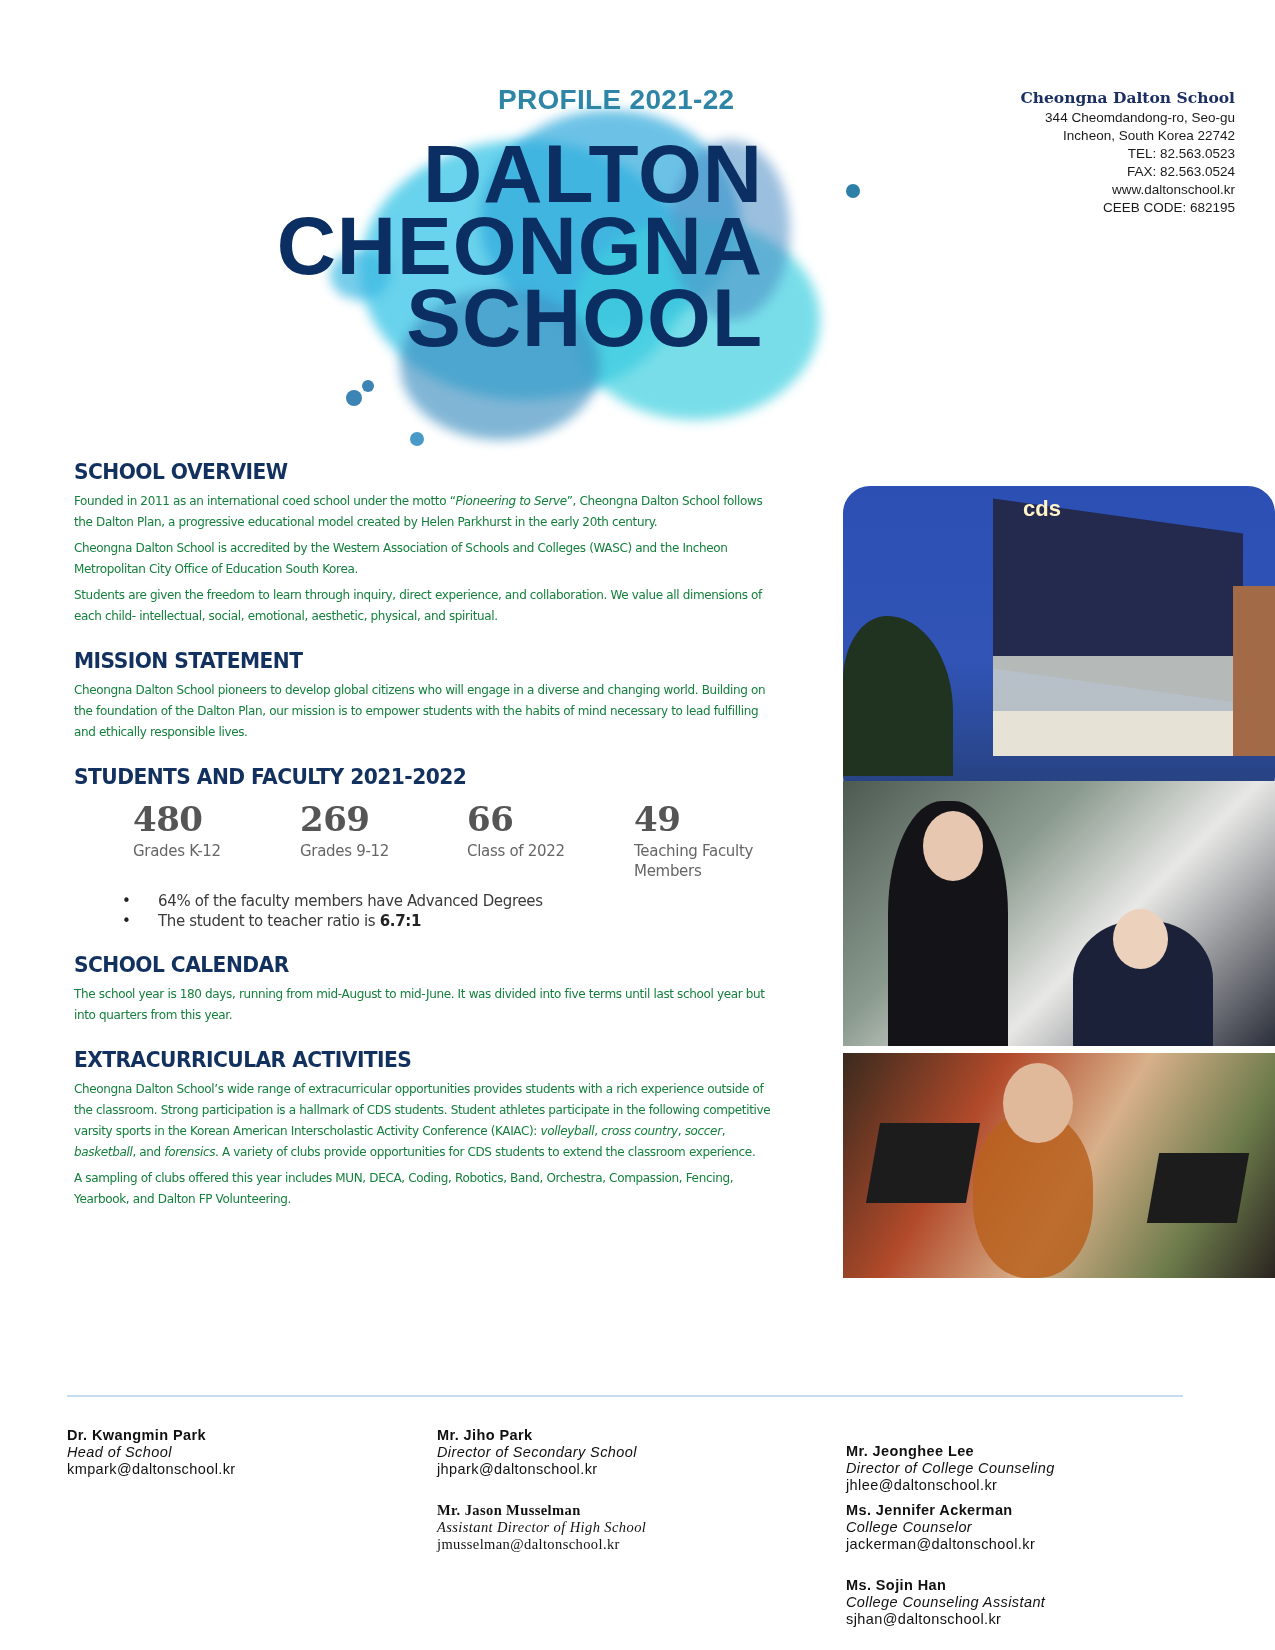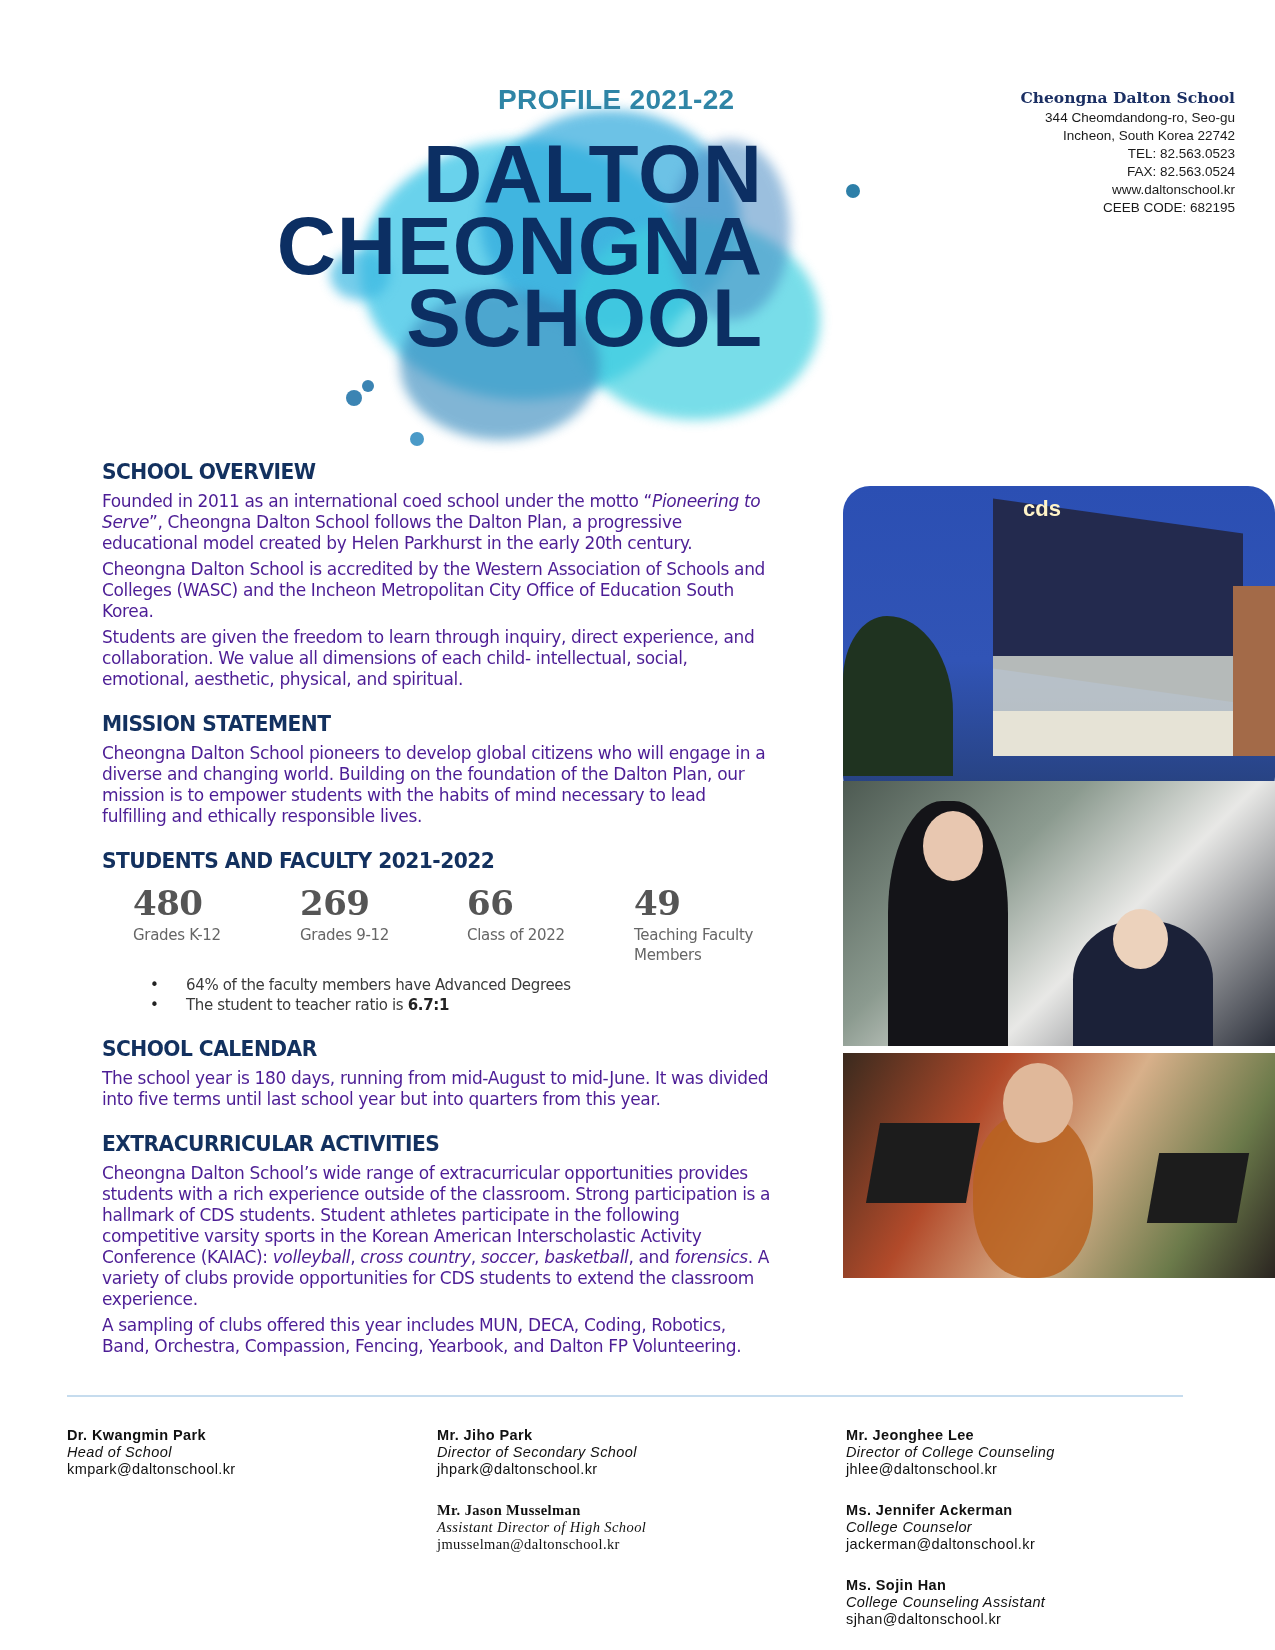--- a/index.html
+++ b/index.html
@@ -12,23 +12,23 @@
   .profile-label { position: absolute; left: 498px; top: 84px; font-weight: bold; font-size: 28px; color: #2f85a6; letter-spacing: 0.3px; }
   .big-title { position: absolute; top: 138px; right: 512px; text-align: right; font-family: "Liberation Sans", sans-serif; font-weight: bold; color: #0c2f63; font-size: 82px; line-height: 72px; letter-spacing: 1px; }
   .big-title div { white-space: nowrap; }
 
   .address { position: absolute; right: 40px; top: 87px; text-align: right; font-size: 13.5px; line-height: 18px; color: #1a1a1a; }
   .address .org { font-family: "DejaVu Serif", serif; font-weight: bold; font-size: 15.5px; color: #1b2f63; line-height: 22px; }
 
   
   .main { position: absolute; left: 74px; top: 458px; width: 700px; }
   .section-title { font-family: "DejaVu Sans", sans-serif; font-weight: bold; color: #13315f; font-size: 22px; letter-spacing: -0.6px; line-height: 28px; transform: scaleX(0.92); transform-origin: left; white-space: nowrap; }
-  .para { font-family: "DejaVu Sans", sans-serif; font-size: 17px; line-height: 21px; color: #4c1d95; letter-spacing: -0.35px; margin-top: 5px; }
+  .para { font-family: "DejaVu Sans", sans-serif; font-size: 12px; line-height: 21px; color: #15803d; letter-spacing: -0.35px; margin-top: 5px; }
   .para i { font-style: italic; }
-  .section { margin-top: 20px; margin-left: 28px; }
+  .section { margin-top: 20px; }
   .section:first-child { margin-top: 0; }
 
   .stats { display: flex; margin-top: 8px; margin-left: 18px; justify-content: flex-end; }
   .stat { width: 167px; }
   .stat-num { font-family: "DejaVu Serif", serif; font-weight: bold; font-size: 34px; color: #555555; line-height: 40px; letter-spacing: -0.5px; }
   .stat-label { font-family: "DejaVu Sans", sans-serif; font-size: 15px; color: #666666; line-height: 20px; letter-spacing: -0.3px; margin-top: 2px; }
   .bullets { list-style: none; margin-top: 10px; margin-left: 48px; }
   .bullets li { position: relative; padding-left: 36px; font-family: "DejaVu Sans", sans-serif; font-size: 15px; line-height: 20px; color: #3a3a3a; letter-spacing: -0.35px; }
   .bullets li::before { content: "\2022"; position: absolute; left: 0; top: 0; color: #222; }
   .bullets b { font-weight: bold; color: #222; }
@@ -162,21 +162,21 @@
   <div class="contact" style="left:437px;top:0;">
     <div class="name">Mr. Jiho Park</div>
     <div class="role">Director of Secondary School</div>
     <div>jhpark@daltonschool.kr</div>
   </div>
   <div class="contact" style="left:437px;top:75px;font-family:Liberation Serif, serif;">
     <div class="name">Mr. Jason Musselman</div>
     <div class="role">Assistant Director of High School</div>
     <div>jmusselman@daltonschool.kr</div>
   </div>
-  <div class="contact" style="left:846px;top:0;">
+  <div class="contact" style="left:846px;top:16px;">
     <div class="name">Mr. Jeonghee Lee</div>
     <div class="role">Director of College Counseling</div>
     <div>jhlee@daltonschool.kr</div>
   </div>
   <div class="contact" style="left:846px;top:75px;">
     <div class="name">Ms. Jennifer Ackerman</div>
     <div class="role">College Counselor</div>
     <div>jackerman@daltonschool.kr</div>
   </div>
   <div class="contact" style="left:846px;top:150px;">

